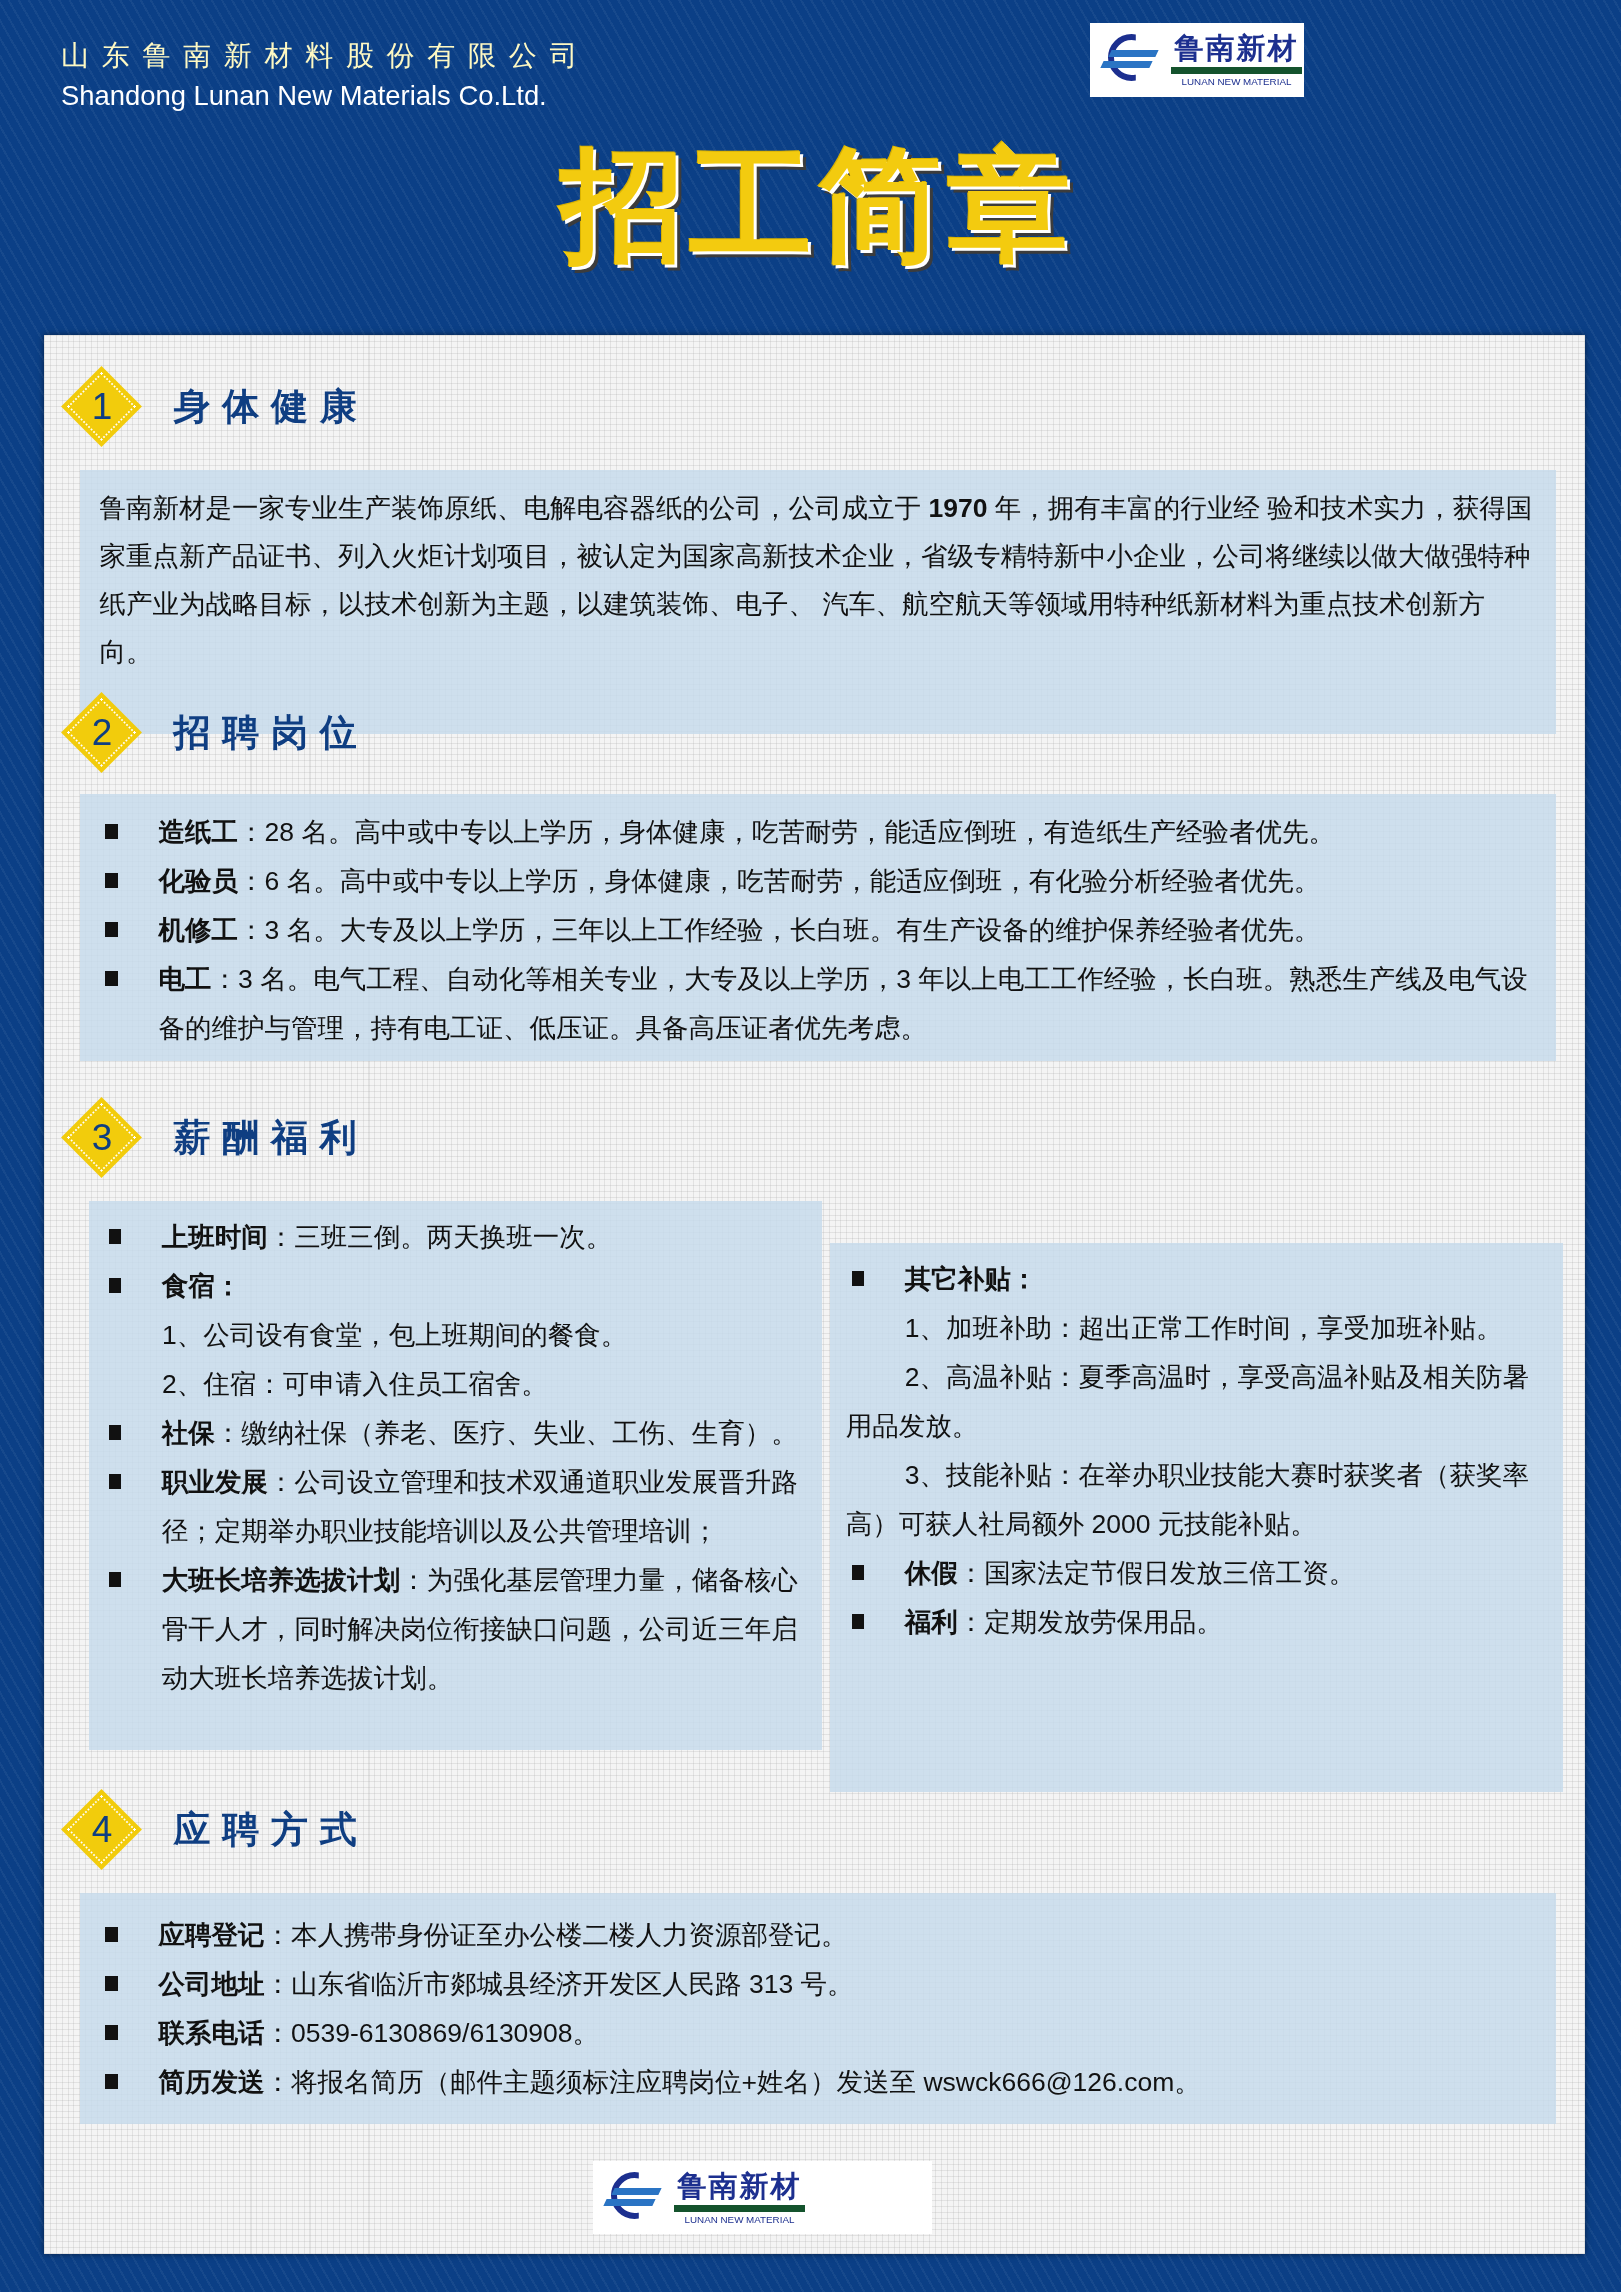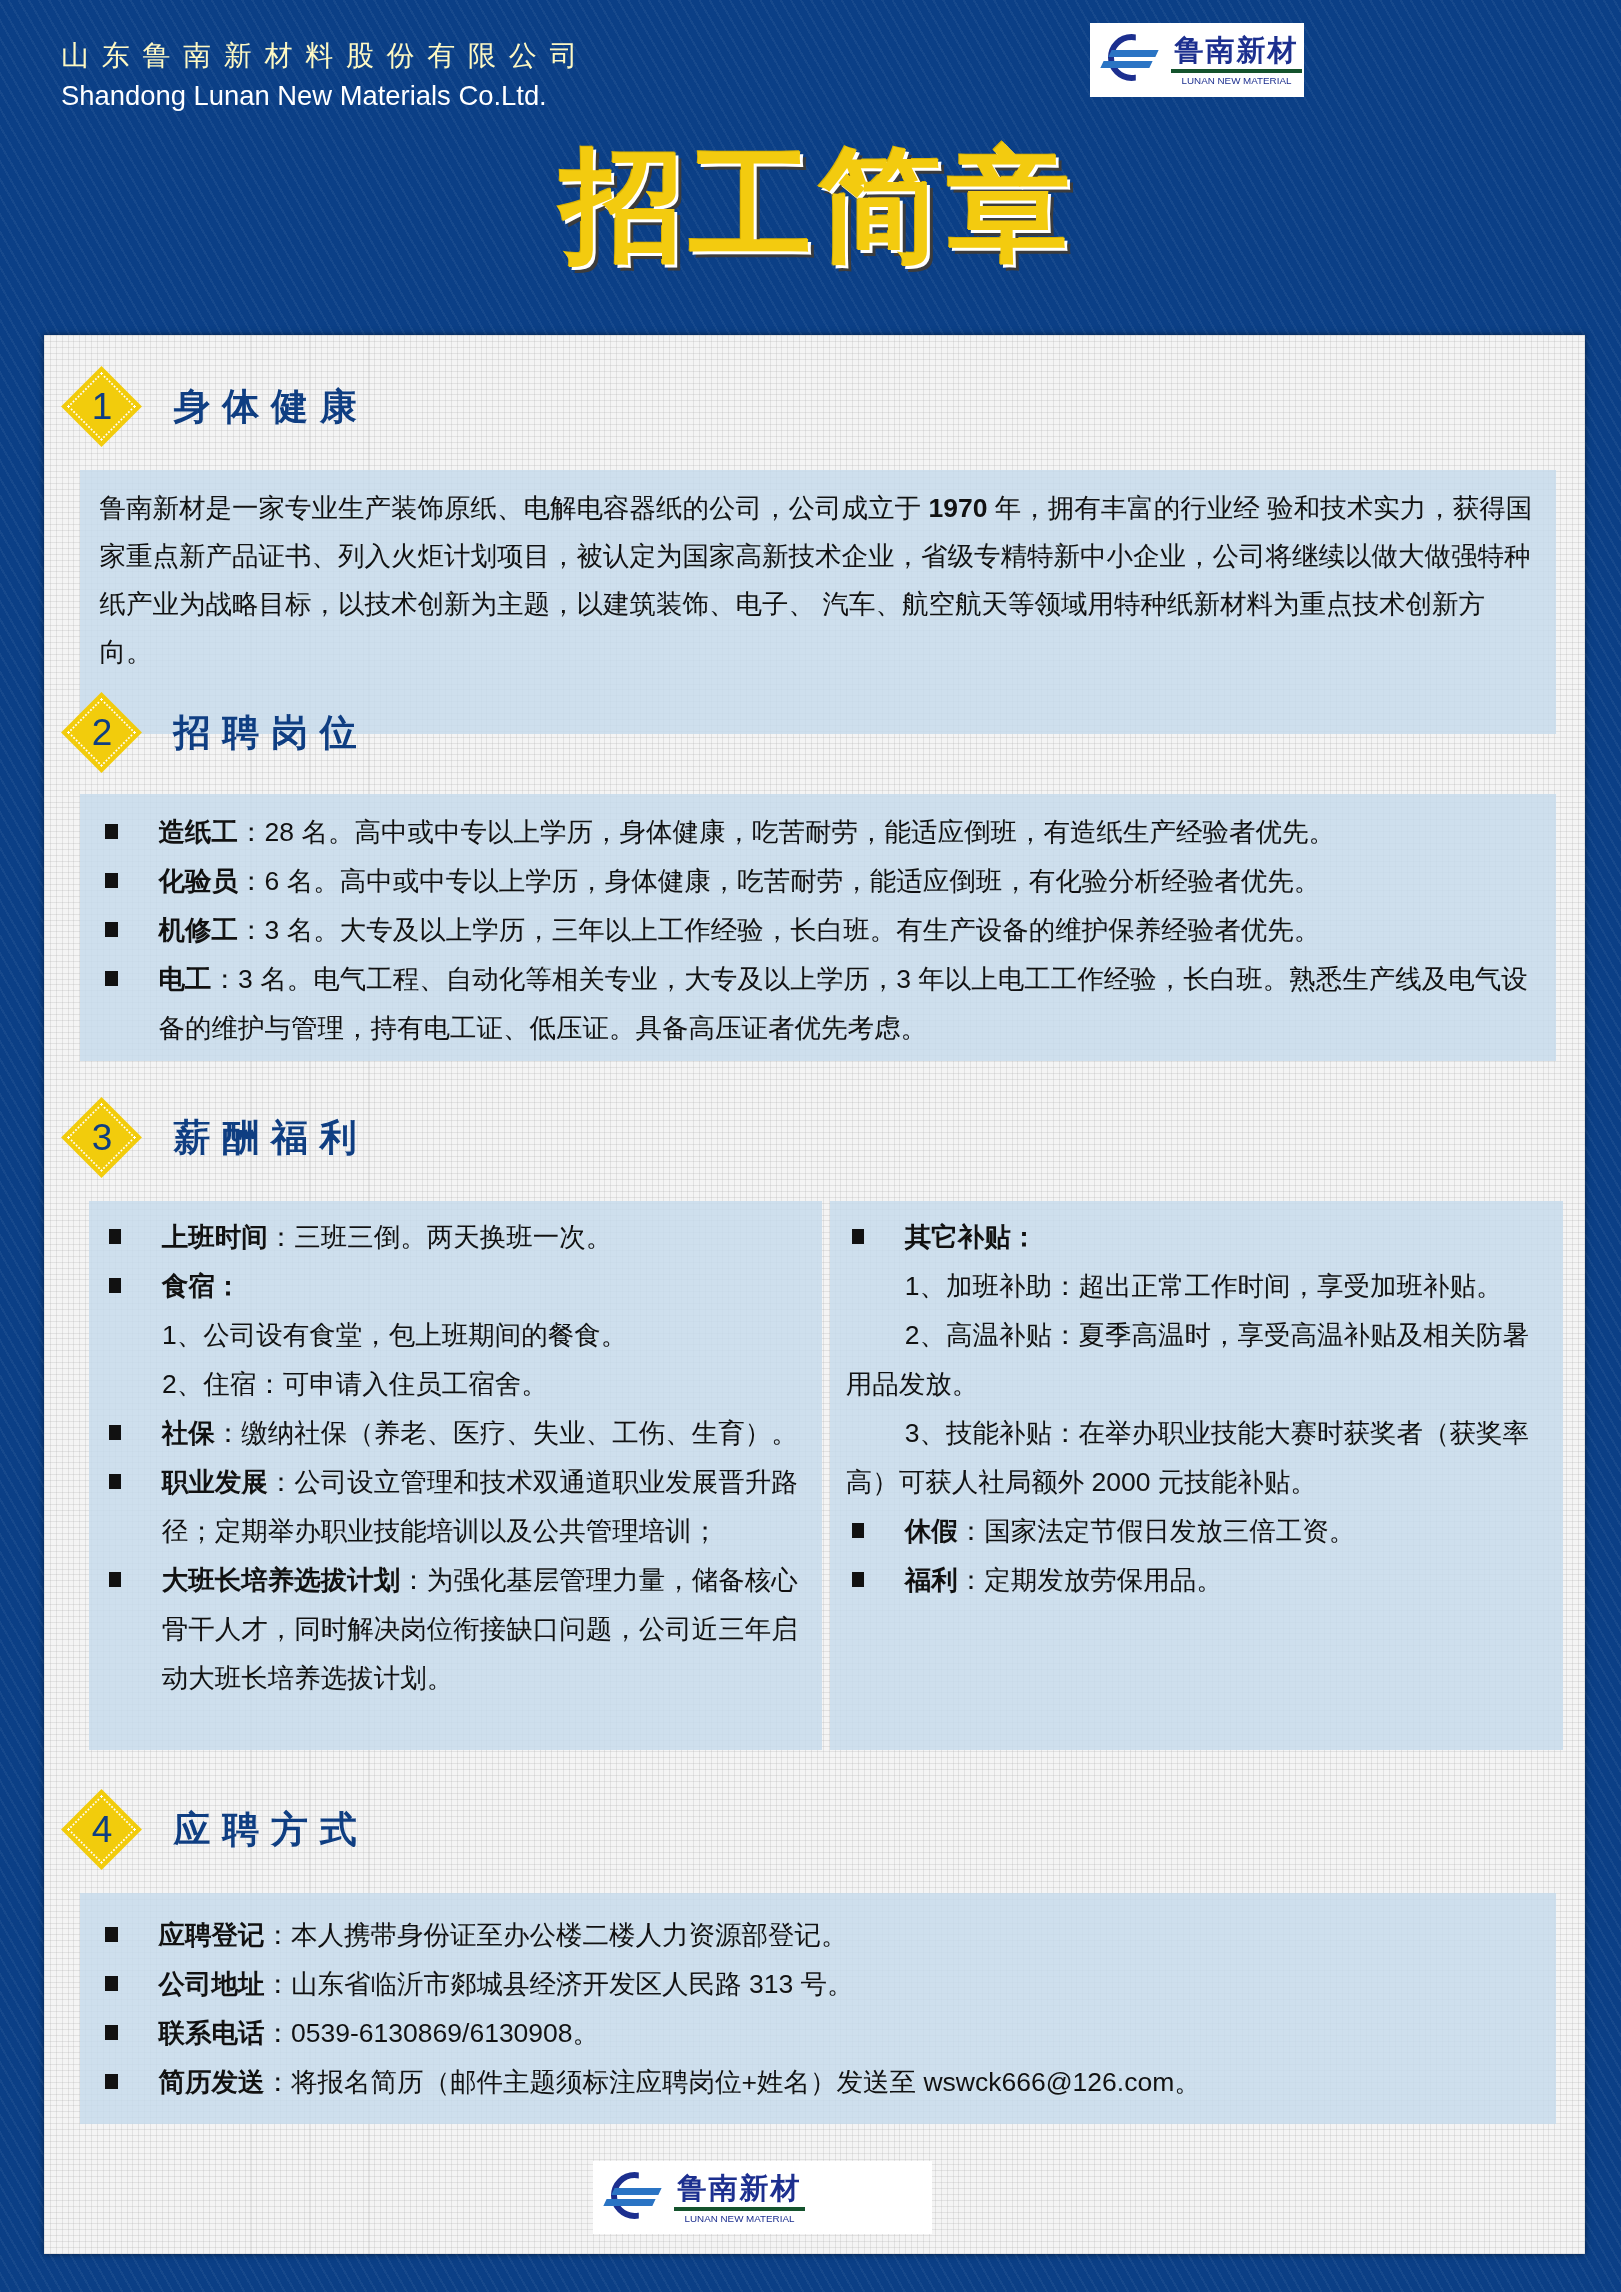--- a/index.html
+++ b/index.html
@@ -12,21 +12,21 @@
   .company-cn{position:absolute;left:61px;top:37px;color:#fef9c3;font-size:28px;letter-spacing:12.7px;}
   .company-en{position:absolute;left:61px;top:80px;color:#fff;font-size:27.4px;font-family:"Liberation Sans",sans-serif;}
   .logo-box{position:absolute;background:#fff;display:flex;align-items:center;}
   .logo-top{left:1090px;top:22.5px;width:214px;height:74px;}
   .logo-bottom{left:593px;top:2161px;width:339px;height:73px;}
   .logo-mark{position:relative;width:63px;height:51px;margin-left:9.8px;flex:none;}
   .logo-mark .ring{position:absolute;left:7.8px;top:0;width:47px;height:47px;border:6.9px solid #1c2f8f;border-radius:50%;box-sizing:border-box;clip-path:polygon(0 0,60% 0,60% 100%,0 100%);}
   .logo-mark .bar1{position:absolute;left:9.8px;top:15.7px;width:47px;height:6.9px;background:#2a74c4;transform:skewX(-25deg);}
   .logo-mark .bar2{position:absolute;left:2px;top:26.5px;width:49px;height:6.9px;background:#2a74c4;transform:skewX(-25deg);}
   .logo-text{display:flex;flex-direction:column;align-items:center;margin-left:7.8px;}
-  .logo-cn{color:#1c2f8f;font-weight:bold;font-size:29px;letter-spacing:2px;line-height:33px;border-bottom:4px solid #14532d;padding:0 3.9px 2px 3.9px;}
+  .logo-cn{color:#1c2f8f;font-weight:bold;font-size:29px;letter-spacing:2px;line-height:33px;border-bottom:7px solid #14532d;padding:0 3.9px 2px 3.9px;}
   .logo-en{color:#1c2f8f;font-size:9.8px;font-family:"Liberation Sans",sans-serif;margin-top:2px;}
   .big-title{position:absolute;left:495px;top:137px;width:647px;text-align:center;font-size:123px;font-weight:bold;color:#f3cb0f;letter-spacing:5.9px;
     text-shadow:2.9px 2.9px 0 #ffffff,5.9px 5.9px 0 #3c3c3c,-1px -1px 0 #d9b100;line-height:137px;}
   .panel{position:absolute;left:44px;top:335px;width:1541px;height:1919px;
     background-color:#f4f4f4;
     background-image:repeating-linear-gradient(0deg, rgba(160,160,160,0.22) 0 1px, transparent 1px 5.9px),repeating-linear-gradient(90deg, rgba(160,160,160,0.22) 0 1px, transparent 1px 5.9px);
     box-shadow:0 0 5.9px rgba(0,0,0,0.5);}
   .sec-head{position:absolute;left:19.6px;display:flex;align-items:center;}
   .badge{width:65px;height:65px;position:relative;margin:0 5.9px;}
   .badge .dia{position:absolute;left:0;top:0;width:65px;height:65px;background:#f2cc0c;transform:rotate(45deg) scale(0.88);}
@@ -107,21 +107,21 @@
       <li><span class="sq"></span><span class="key">食宿</span><span class="key">：</span></li>
     </ul>
     <div class="sub" style="padding-left:73px;">1、公司设有食堂，包上班期间的餐食。</div>
     <div class="sub" style="padding-left:73px;">2、住宿：可申请入住员工宿舍。</div>
     <ul class="ul" style="padding:0 13.7px;">
       <li><span class="sq"></span><span class="key">社保</span><span>：缴纳社保（养老、医疗、失业、工伤、生育）。</span></li>
       <li><span class="sq"></span><span class="key">职业发展</span><span>：公司设立管理和技术双通道职业发展晋升路径；定期举办职业技能培训以及公共管理培训；</span></li>
       <li><span class="sq"></span><span class="key">大班长培养选拔计划</span><span>：为强化基层管理力量，储备核心骨干人才，同时解决岗位衔接缺口问题，公司近三年启动大班长培养选拔计划。</span></li>
     </ul>
   </div>
-  <div class="box" style="left:786px;top:866px;width:733px;height:549px;">
+  <div class="box" style="left:786px;top:908px;width:733px;height:549px;">
     <ul class="ul" style="padding:11.8px 15.7px 0 15.7px;">
       <li><span class="sq"></span><span class="key">其它补贴</span><span class="key">：</span></li>
     </ul>
     <div class="indent" style="padding:0 15.7px;text-indent:59px;">1、加班补助：超出正常工作时间，享受加班补贴。</div>
     <div class="indent" style="padding:0 15.7px;">2、高温补贴：夏季高温时，享受高温补贴及相关防暑用品发放。</div>
     <div class="indent" style="padding:0 15.7px;">3、技能补贴：在举办职业技能大赛时获奖者（获奖率高）可获人社局额外 2000 元技能补贴。</div>
     <ul class="ul" style="padding:0 15.7px;">
       <li><span class="sq"></span><span class="key">休假</span><span>：国家法定节假日发放三倍工资。</span></li>
       <li><span class="sq"></span><span class="key">福利</span><span>：定期发放劳保用品。</span></li>
     </ul>

